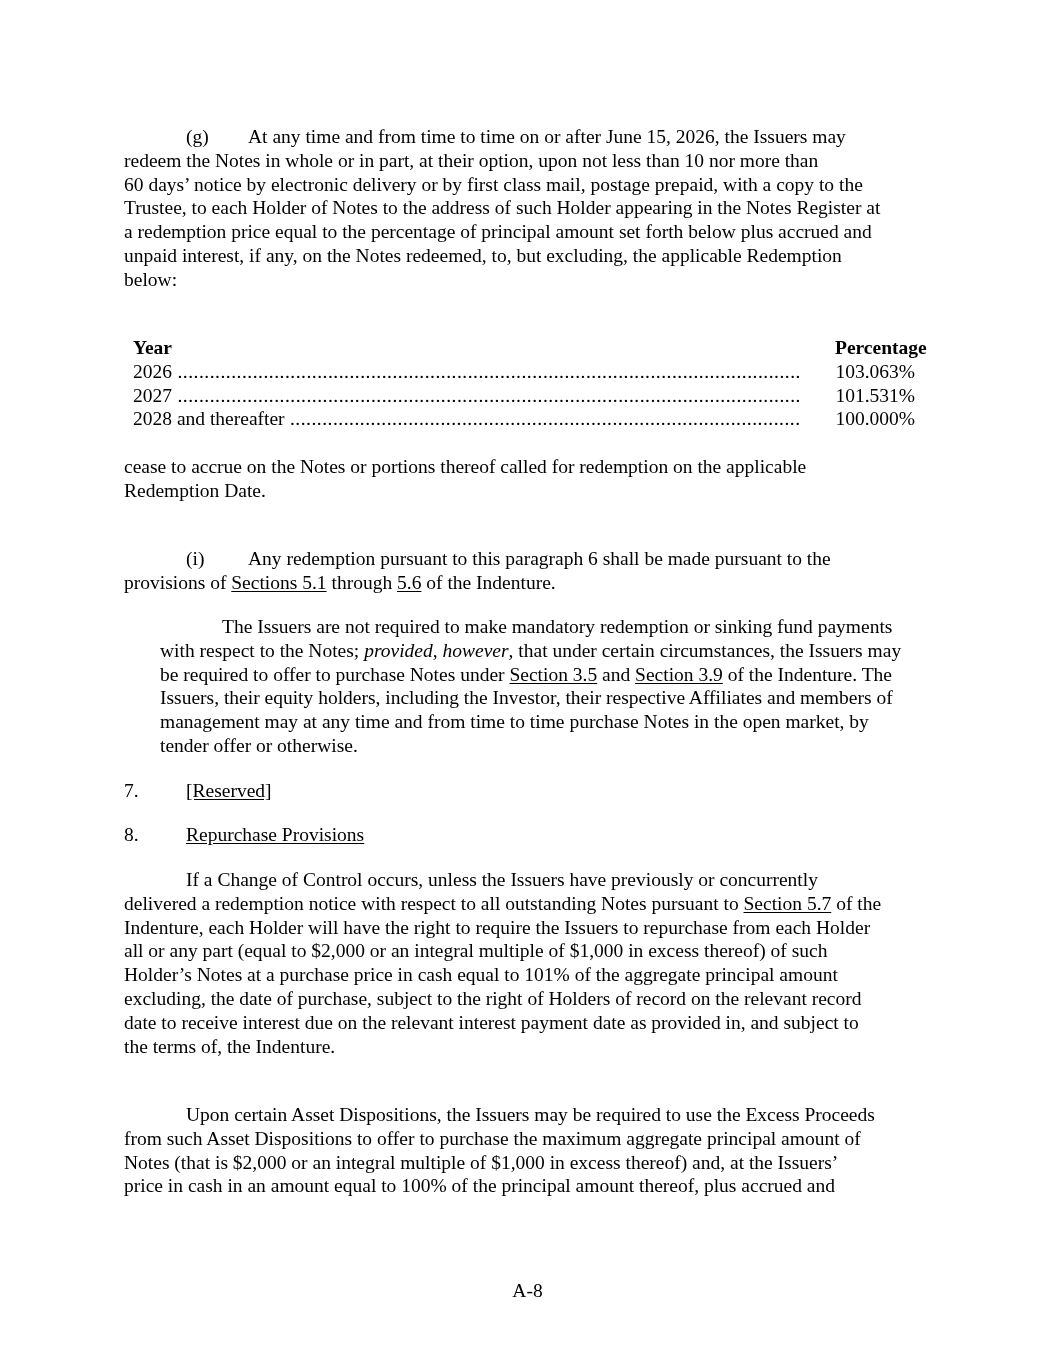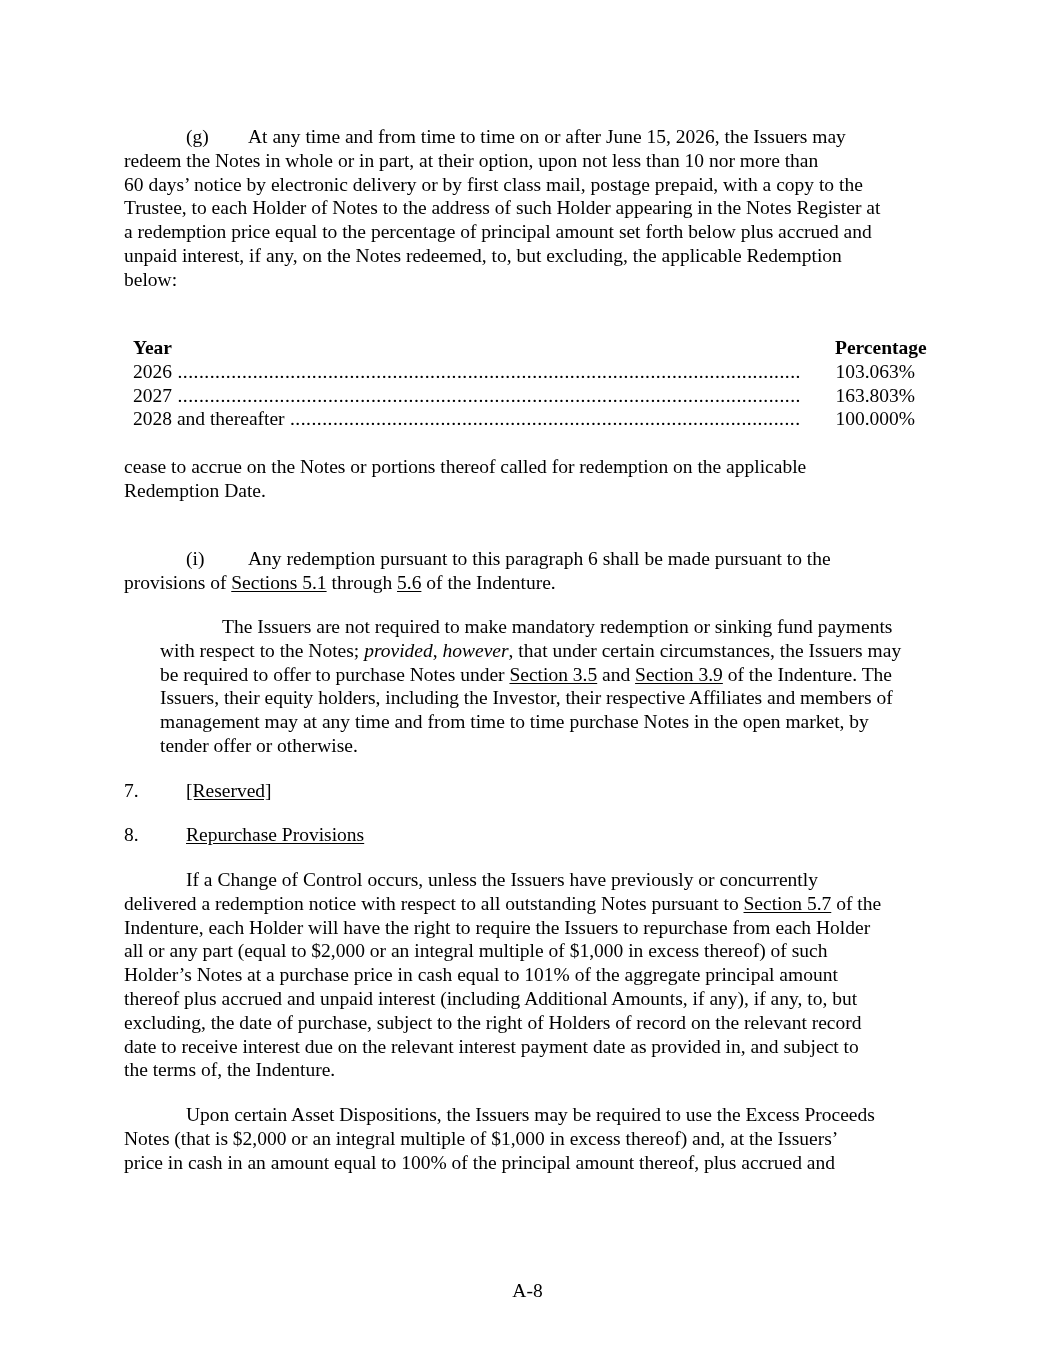--- a/index.html
+++ b/index.html
@@ -45,21 +45,21 @@
     <div class="row hdr">
       <div class="yr">Year</div>
       <div class="pct">Percentage</div>
     </div>
     <div class="row">
       <div class="yr">2026</div>
       <div class="pct">103.063%</div>
     </div>
     <div class="row">
       <div class="yr">2027</div>
-      <div class="pct">163.803%</div>
+      <div class="pct">101.531%</div>
     </div>
     <div class="row">
       <div class="yr">2028 and thereafter</div>
       <div class="pct">100.000%</div>
     </div>
   </div>
 
   <div class="block" style="top:455px;">
     <div class="line">cease to accrue on the Notes or portions thereof called for redemption on the applicable</div>
     <div class="line">Redemption Date.</div>
@@ -86,26 +86,26 @@
   <div class="block" style="top:823px;">
     <div class="line"><span class="tab">8.</span><span class="u">Repurchase Provisions</span></div>
   </div>
 
   <div class="block" style="top:868px;">
     <div class="line indent">If a Change of Control occurs, unless the Issuers have previously or concurrently</div>
     <div class="line"><span>delivered a redemption notice with respect to all outstanding Notes pursuant to </span><span class="u">Section 5.7</span><span> of the</span></div>
     <div class="line">Indenture, each Holder will have the right to require the Issuers to repurchase from each Holder</div>
     <div class="line">all or any part (equal to $2,000 or an integral multiple of $1,000 in excess thereof) of such</div>
     <div class="line">Holder’s Notes at a purchase price in cash equal to 101% of the aggregate principal amount</div>
-    <div class="line">thereof plus accrued and unpaid interest (including Additional Amounts, if any), if any, to, but</div>
     <div class="line">excluding, the date of purchase, subject to the right of Holders of record on the relevant record</div>
     <div class="line">date to receive interest due on the relevant interest payment date as provided in, and subject to</div>
     <div class="line">the terms of, the Indenture.</div>
   </div>
 
   <div class="block" style="top:1103px;">
     <div class="line indent">Upon certain Asset Dispositions, the Issuers may be required to use the Excess Proceeds</div>
+    <div class="line">from such Asset Dispositions to offer to purchase the maximum aggregate principal amount of</div>
     <div class="line">Notes (that is $2,000 or an integral multiple of $1,000 in excess thereof) and, at the Issuers’</div>
     <div class="line">price in cash in an amount equal to 100% of the principal amount thereof, plus accrued and</div>
   </div>
 
   <div class="footer">A-8</div>
 </div>
 
 </body></html>

